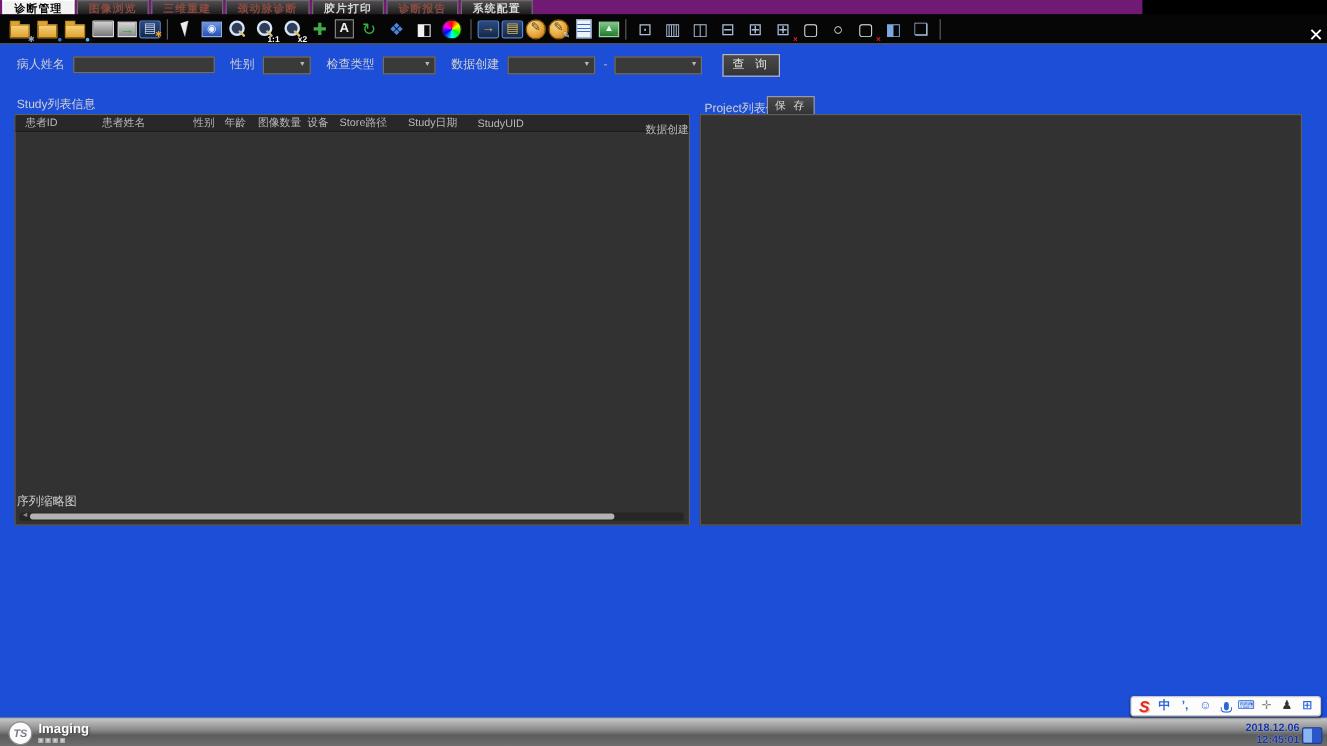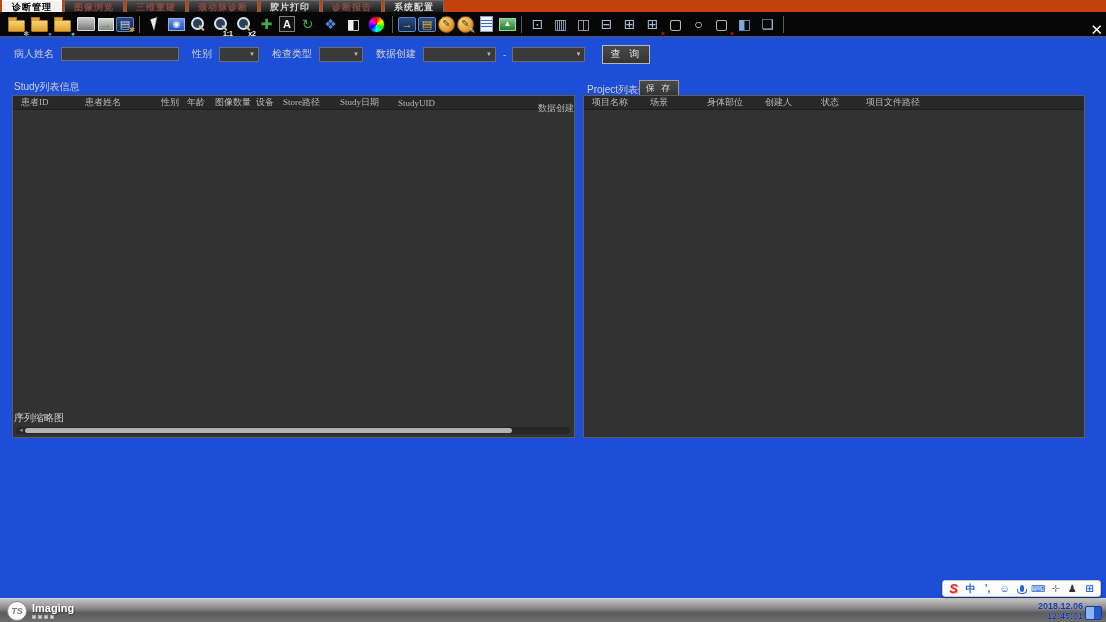--- a/index.html
+++ b/index.html
@@ -1,19 +1,19 @@
 <!DOCTYPE html>
 <html><head>
 <meta charset="utf-8">
 <style>
   html,body{margin:0;padding:0;background:#000;}
   body{width:1106px;height:622px;position:relative;overflow:hidden;
        font-family:"Liberation Sans","DejaVu Sans",sans-serif;color:#cfcfcf;cursor:default;}
   
-  .tabbar{position:absolute;left:0;top:0;width:1106px;height:12px;background:#c2410c;
+  .tabbar{position:absolute;left:0;top:0;width:952px;height:12px;background:#701a75;
           display:flex;gap:2px;padding-left:2px;box-sizing:border-box;}
   .tab{height:12px;line-height:12px;font-size:9px;font-weight:bold;letter-spacing:1px;
        padding:0 9px;background:linear-gradient(#4e4e4e,#1c1c1c);
        border:1px solid #6a6a6a;border-bottom:none;box-sizing:border-box;white-space:nowrap;}
   .tab.active{background:#f2f2f2;color:#000 !important;border-color:#fff;}
   
   .toolbar{position:absolute;left:0;top:12px;width:1106px;height:24px;background:#060606;
            display:flex;align-items:center;padding-left:6px;box-sizing:border-box;}
   .tgroup{display:flex;align-items:center;gap:2px;}
   .sep{width:1px;height:17px;background:#5a5a5a;margin:0 5px;}
@@ -70,21 +70,21 @@
   .tinput{width:118px;height:14px;background:#3a3a3a;border:1px solid #6e6e6e;color:#e0e0e0;
      font-size:10px;padding:0 3px;margin-right:13px;box-sizing:border-box;}
   .sel{height:15px;background:#3a3a3a;border:1px solid #6e6e6e;display:flex;align-items:center;
      justify-content:space-between;padding:0 3px;margin-right:13px;box-sizing:border-box;}
   .sel .arr{font-size:6px;color:#b8b8b8;}
   .sel .val{font-size:9px;color:#ddd;}
   .dash{margin:0 6px 0 -6px;color:#bbb;}
   .qbtn{width:46px;height:17px;background:linear-gradient(#4a4a4a,#343434);border:1px solid #b8b8b8;
      color:#e4e4e4;font-size:10px;letter-spacing:3px;display:flex;align-items:center;justify-content:center;margin-left:4px;}
   .ptitle{position:absolute;font-size:10px;color:#cfcfcf;}
-  .panel{position:absolute;background:#323232;border:1px solid #5d5d5d;box-sizing:border-box;font-family:Liberation Serif, serif;}
+  .panel{position:absolute;background:#323232;border:1px solid #5d5d5d;box-sizing:border-box;}
   .thead{height:14px;background:#282828;border-bottom:1px solid #1d1d1d;display:flex;align-items:center;
      padding-left:8px;box-sizing:border-box;}
   .th{font-size:9px;color:#b8b8b8;white-space:nowrap;overflow:hidden;box-sizing:border-box;flex-shrink:0;}
   .th.grow{flex:1;}
   .savebtn{position:absolute;width:38px;height:14px;background:linear-gradient(#4a4a4a,#343434);
      border:1px solid #9a9a9a;color:#dcdcdc;font-size:9px;letter-spacing:2px;
      display:flex;align-items:center;justify-content:center;}
   .hscroll{position:absolute;left:3px;right:4px;bottom:3px;height:7px;background:#262626;border-radius:3px;}
   .harrow{position:absolute;left:2px;top:0;font-size:6px;color:#8a8a8a;line-height:7px;}
   .hthumb{position:absolute;left:9px;top:1px;height:5px;width:487px;background:#b2b2b2;border-radius:3px;}
@@ -390,30 +390,20 @@
     <div style="height:310px"></div>
     <div class="hscroll">
       <span class="harrow">◄</span>
       <span class="hthumb"></span>
     </div>
   </div>
 
   <div class="ptitle" style="left:587px;top:46px">Project列表信息</div>
   <div class="savebtn" style="left:639px;top:43px">保 存</div>
   <div class="panel" style="left:583px;top:58px;width:502px;height:343px">
-    <div class="thead">
-
-    <span class="th" style="width: 58px;">项目名称</span>
-        <span class="th" style="width: 57px;">场景</span>
-        <span class="th" style="width: 58px;">身体部位</span>
-        <span class="th" style="width: 56px;">创建人</span>
-        <span class="th" style="width: 45px;">状态</span>
-        <span class="th" style="width: 90px;">项目文件路径</span>
-        <span class="th grow"></span>
-      </div>
     <div style="height:328px"></div>
   </div>
 
   <div class="ptitle" style="left:14px;top:374px">序列缩略图</div>
   <div style="position:absolute;left:12px;top:390px;width:1073px;height:160px"></div>
 </div>
 
 <div class="taskbar">
   <div class="tblogo">
     <div class="logocircle">TS</div>

